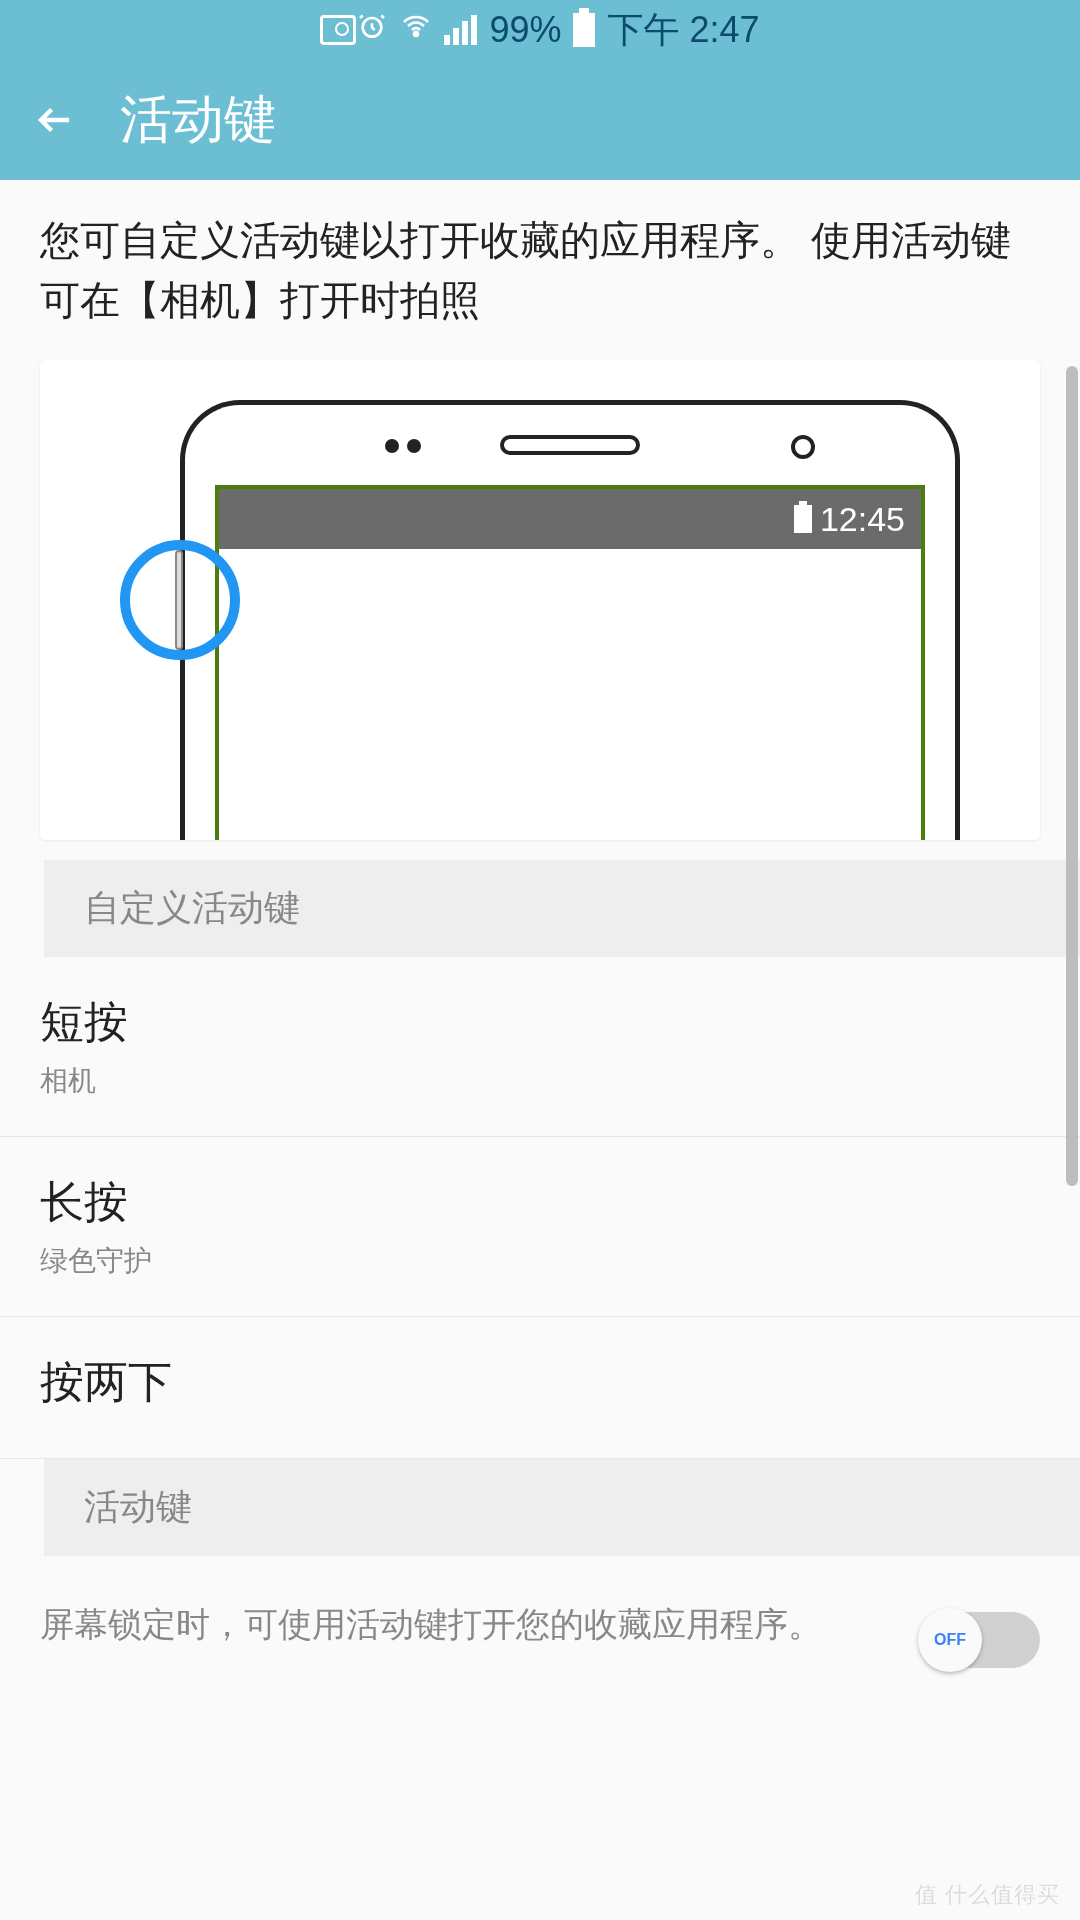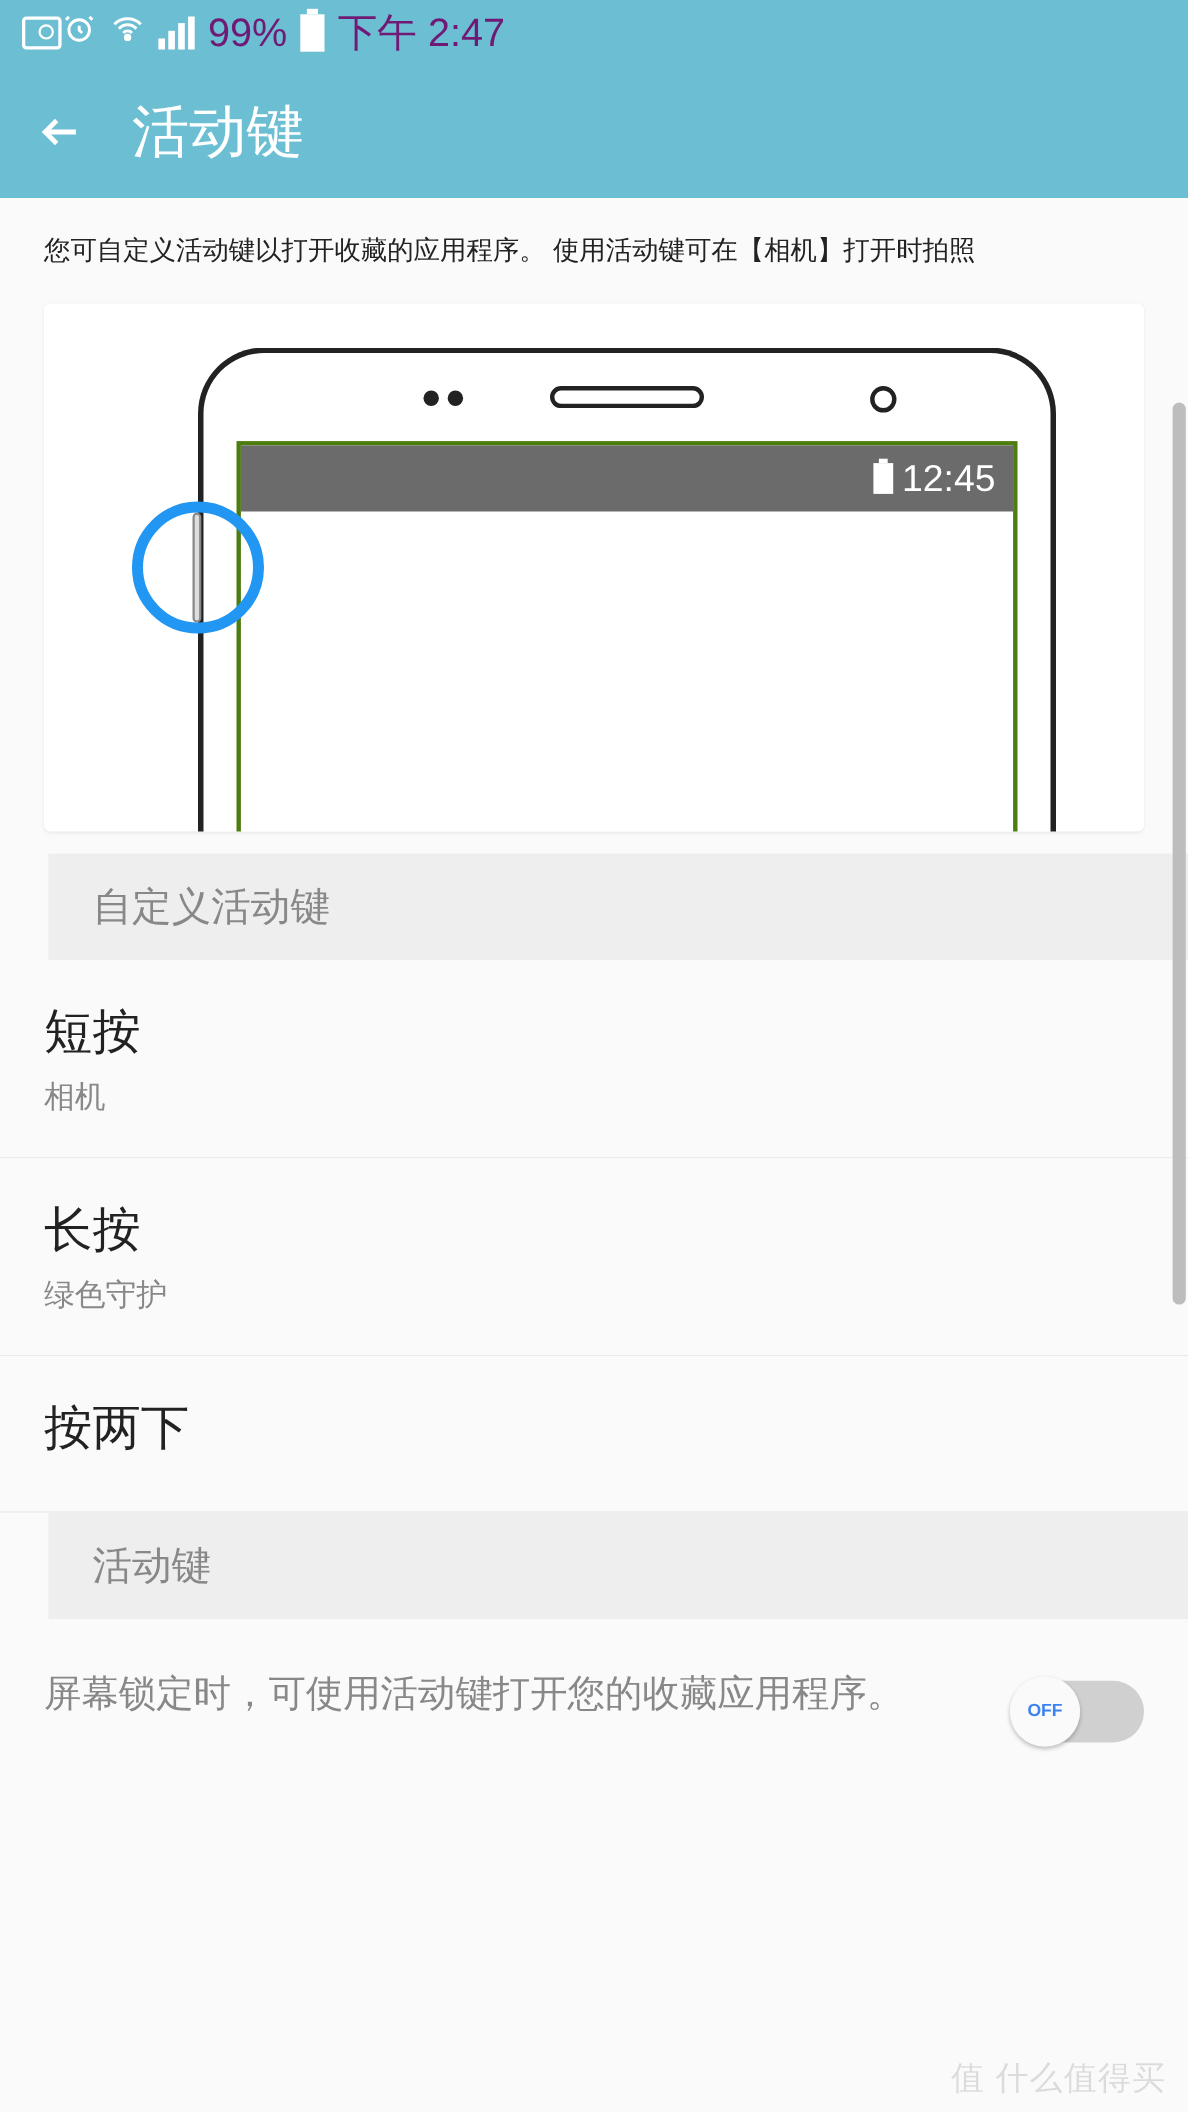--- a/index.html
+++ b/index.html
@@ -9,23 +9,23 @@
       font-family: -apple-system, "Helvetica Neue", Arial, "Microsoft YaHei", sans-serif;
       background: #f0f0f0;
       overflow: hidden;
       position: relative;
     }
     .status-bar {
       height: 60px;
       background: #6cbfd3;
       display: flex;
       align-items: center;
-      justify-content: flex-start;
+      justify-content: center;
       padding: 0 20px;
-      color: #701a75;
+      color: #0c4a6e;
       font-size: 36px;
     }
     .status-left {
       display: flex;
       align-items: center;
       gap: 12px;
     }
     .status-right {
       display: flex;
       align-items: center;
@@ -79,21 +79,21 @@
       position: absolute;
       right: 2px;
       top: 186px;
       width: 12px;
       height: 820px;
       background: #bdbdbd;
       border-radius: 6px;
     }
     .description {
       padding: 30px 40px;
-      font-size: 24px;
+      font-size: 40px;
       line-height: 1.5;
       color: #222;
       background: #fafafa;
     }
     .illustration-card {
       margin: 0 40px 20px 40px;
       background: #fff;
       border-radius: 6px;
       height: 480px;
       position: relative;
@@ -244,21 +244,21 @@
       align-items: center;
       justify-content: center;
       font-size: 16px;
       font-weight: 700;
       color: #3b82f6;
     }
     .watermark {
       position: absolute;
       right: 20px;
       bottom: 10px;
-      font-size: 30px;
+      font-size: 22px;
       color: rgba(0,0,0,0.12);
       letter-spacing: 1px;
       margin-left: 32px;
     }
     .batt-mini {
       width: 18px;
       height: 28px;
       background: #fff;
       position: relative;
     }

